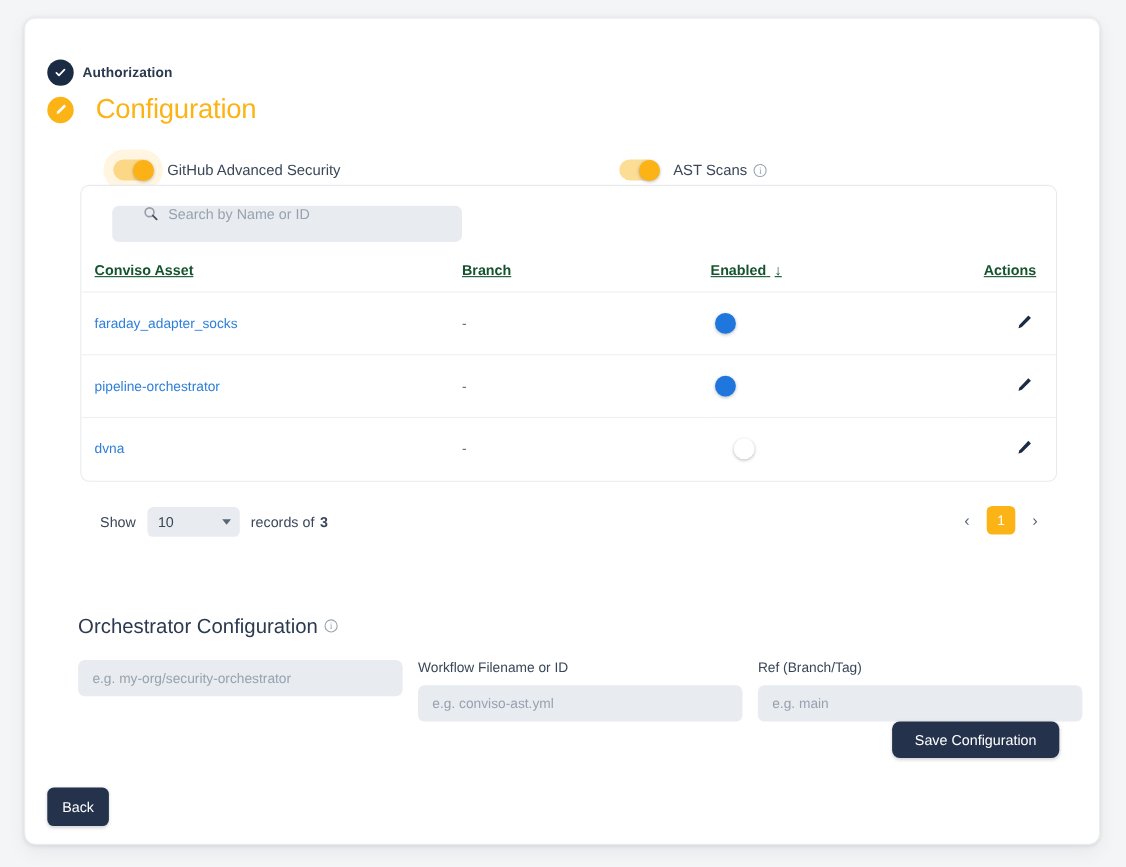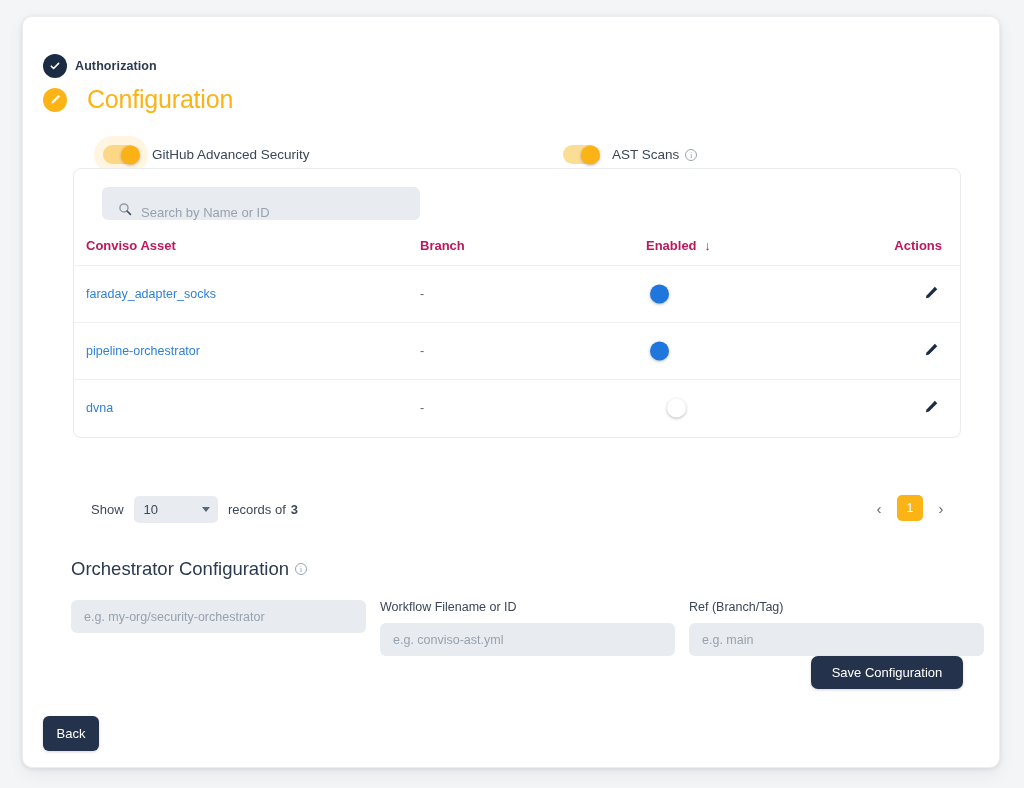--- a/index.html
+++ b/index.html
@@ -131,43 +131,44 @@
     border-radius: 8px;
     background: #fff;
     overflow: hidden;
   }
   .search-wrap { padding: 18px 0 18px 28px; }
   .search-box {
     position: relative;
     width: 318px; height: 33px;
     background: #e8ecf1;
     border-radius: 6px;
-    display: flex; align-items: flex-end;
-    padding-left: 16px;
+    display: flex; align-items: flex-start;
+    padding-left: 28px;
     cursor: text;
   }
   .search-box svg { flex: 0 0 auto; }
   .search-box input {
     border: 0; outline: 0; background: transparent;
     margin-left: 9px;
     font-size: 13px;
     color: #3b4758;
     font-family: "Liberation Sans", sans-serif;
     width: 250px;
   }
   .search-box input::placeholder { color: #98a2ae; }
 
   table { width: 100%; border-collapse: collapse; }
   thead th {
     text-align: left;
     font-size: 13px;
     font-weight: 700;
-    color: #be185d;
+    color: #14532d;
     padding: 0 0 12px 0;
     white-space: nowrap;
+    text-decoration: underline;
   }
   .c1 { width: 346px; padding-left: 12px !important; }
   .c2 { width: 226px; }
   .c3 { width: 230px; }
   .c4 { text-align: right !important; padding-right: 18px !important; }
   tbody tr { border-top: 1px solid #edeff2; height: 57px; }
   tbody td { font-size: 12.5px; color: #3b4758; vertical-align: middle; }
   .asset-link {
     color: #2f7fd8;
     font-size: 12.5px;
@@ -180,21 +181,21 @@
   .cell-actions { text-align: right; padding-right: 18px; }
   .pencil-btn {
     display: inline-flex; align-items: center; justify-content: center;
     width: 22px; height: 22px;
     background: transparent; border: 0; cursor: pointer;
   }
 
   
   .pager-row {
     position: absolute;
-    left: 50px; top: 470px;
+    left: 50px; top: 435px;
     width: 888px; height: 44px;
   }
   .show-grp {
     position: absolute; left: 18px; top: 9px;
     display: flex; align-items: center;
   }
   .show-grp .txt { font-size: 13px; color: #3b4758; }
   .selectbox {
     margin: 0 10px;
     height: 27px;

